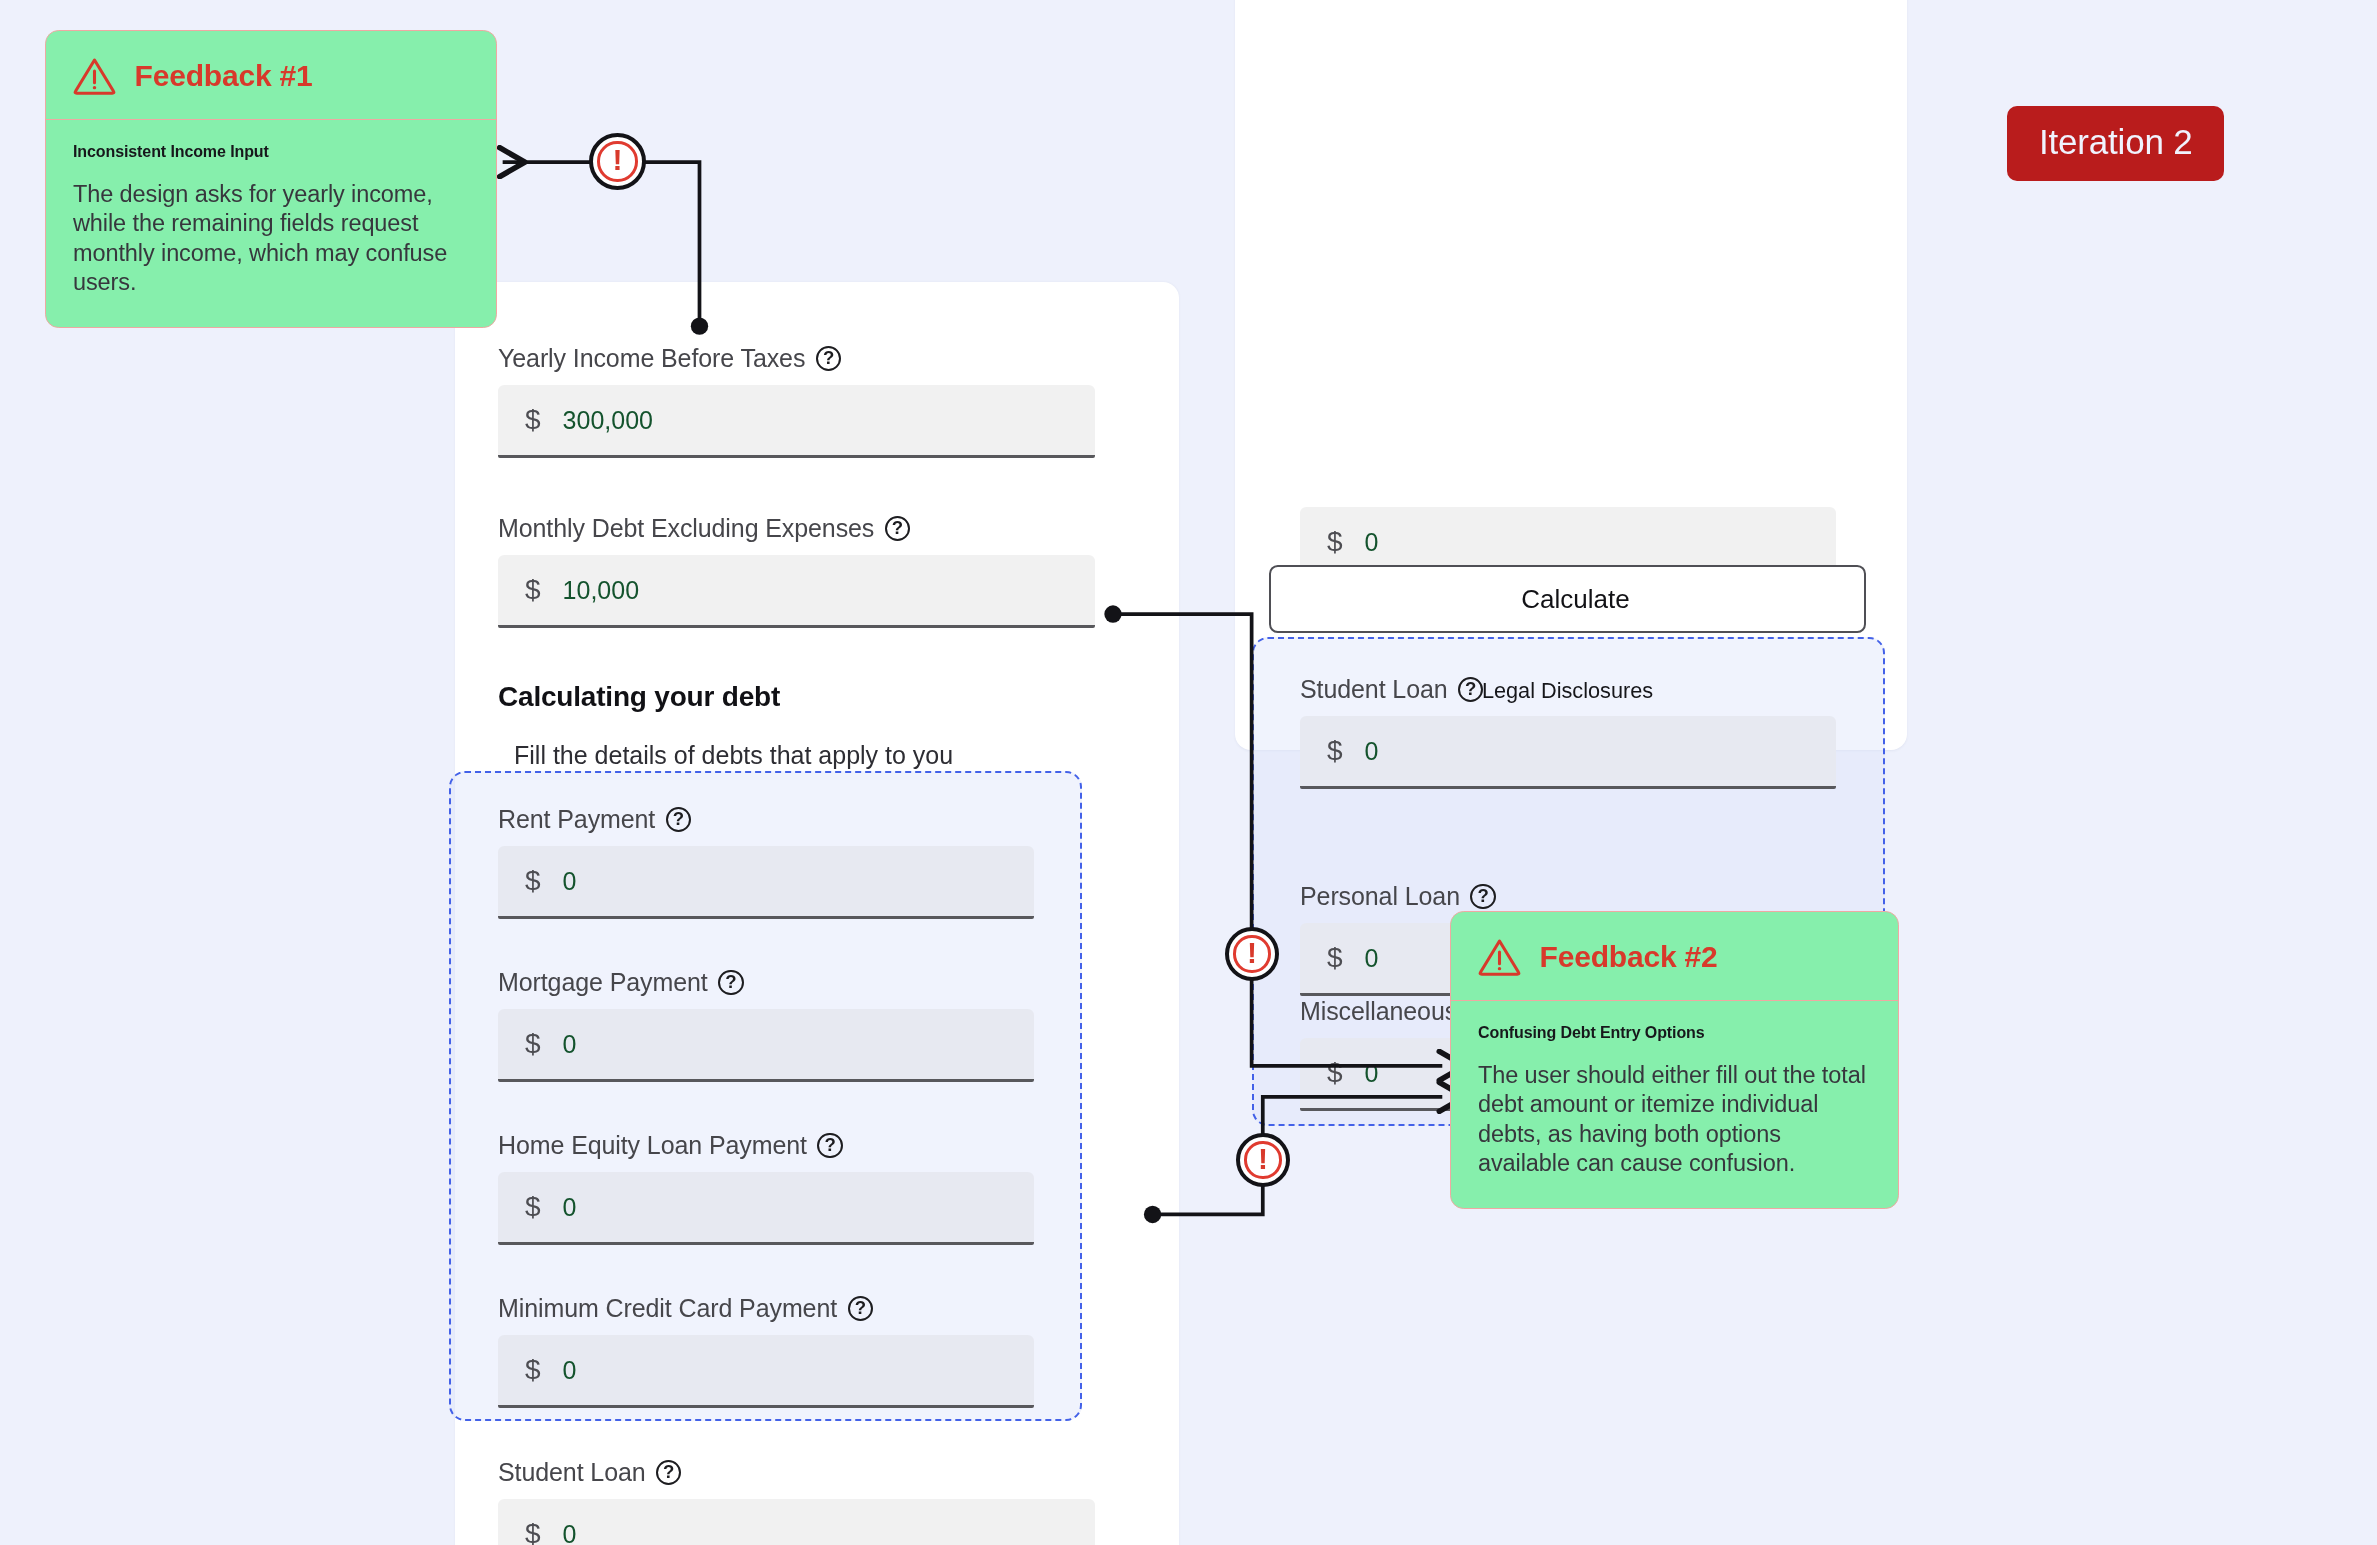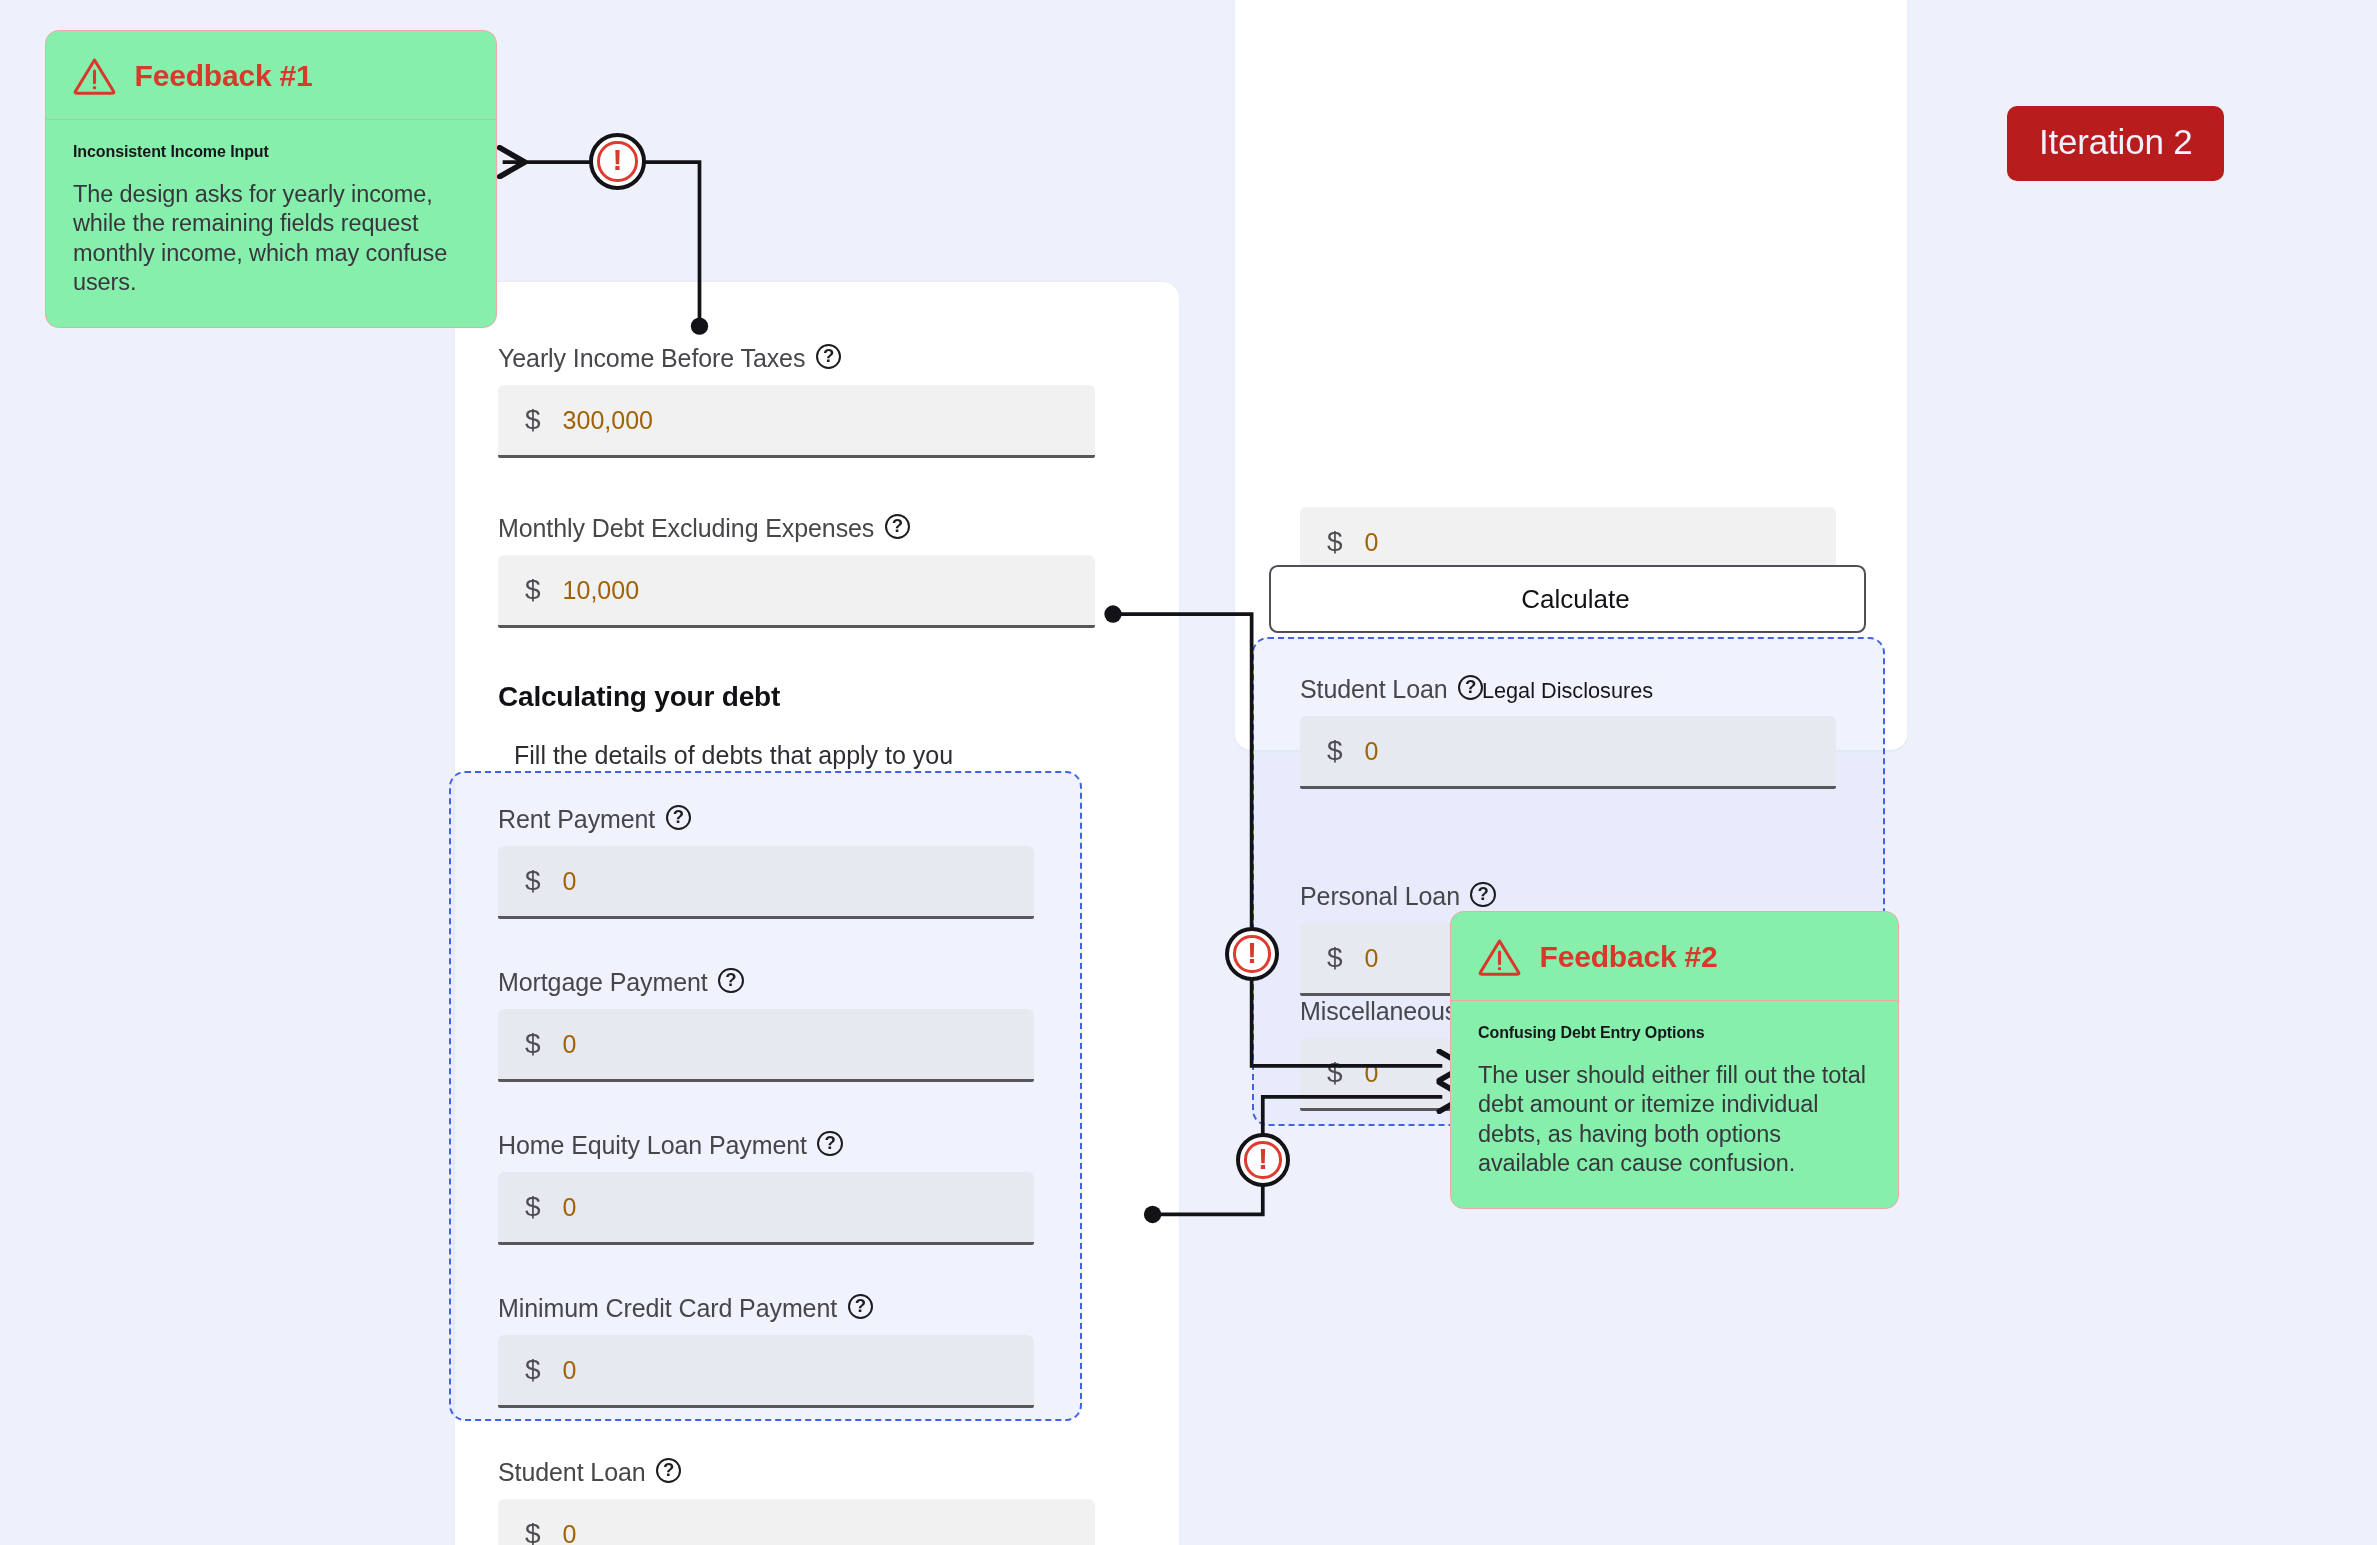--- a/index.html
+++ b/index.html
@@ -17,21 +17,21 @@
     background: #ffffff;
     border-radius: 16px;
     box-shadow: 0 0.6px 2.5px rgba(60,64,110,0.07);
   }
   #left-card  { left: 455px;  top: 282px;  width: 724px; height: 1319px; }
   #right-card { left: 1235px; top: -347px; width: 672px; height: 1097px; }
 
   
   .field { position: absolute; }
   .field-label {
-    display: flex; align-items: flex-start; gap: 10.5px;
+    display: flex; align-items: center; gap: 10.5px;
     font-size: 25px; color: #46464b; font-weight: 400;
     letter-spacing: -0.1px; white-space: nowrap;
   }
   .help-icon {
     width: 25.4px; height: 25.4px; flex: 0 0 25.4px;
     border: 2.5px solid #1d1d20; border-radius: 50%;
     display: flex; align-items: center; justify-content: center;
     font-size: 18.6px; font-weight: 700; color: #1d1d20;
     line-height: 1; padding-bottom: 1.2px;
   }
@@ -39,21 +39,21 @@
     margin-top: 12.4px;
     height: 73px;
     background: #f1f1f1;
     border-radius: 6.2px 6.2px 1.9px 1.9px;
     border-bottom: 3.1px solid #58585c;
     display: flex; align-items: center;
     padding-left: 27px; gap: 22px;
   }
   .input-box.on-tint { background: #e7e9f1; }
   .dollar { font-size: 28px; color: #4d4d52; font-weight: 400; }
-  .value  { font-size: 25px; color: #a16207; font-weight: 400; }
+  .value  { font-size: 25px; color: #14532d; font-weight: 400; }
 
   
   .dashed-group {
     position: absolute;
     border: 2.5px dashed #4361e8;
     border-radius: 16px;
     background: rgba(222,228,250,0.45);
   }
 
   

